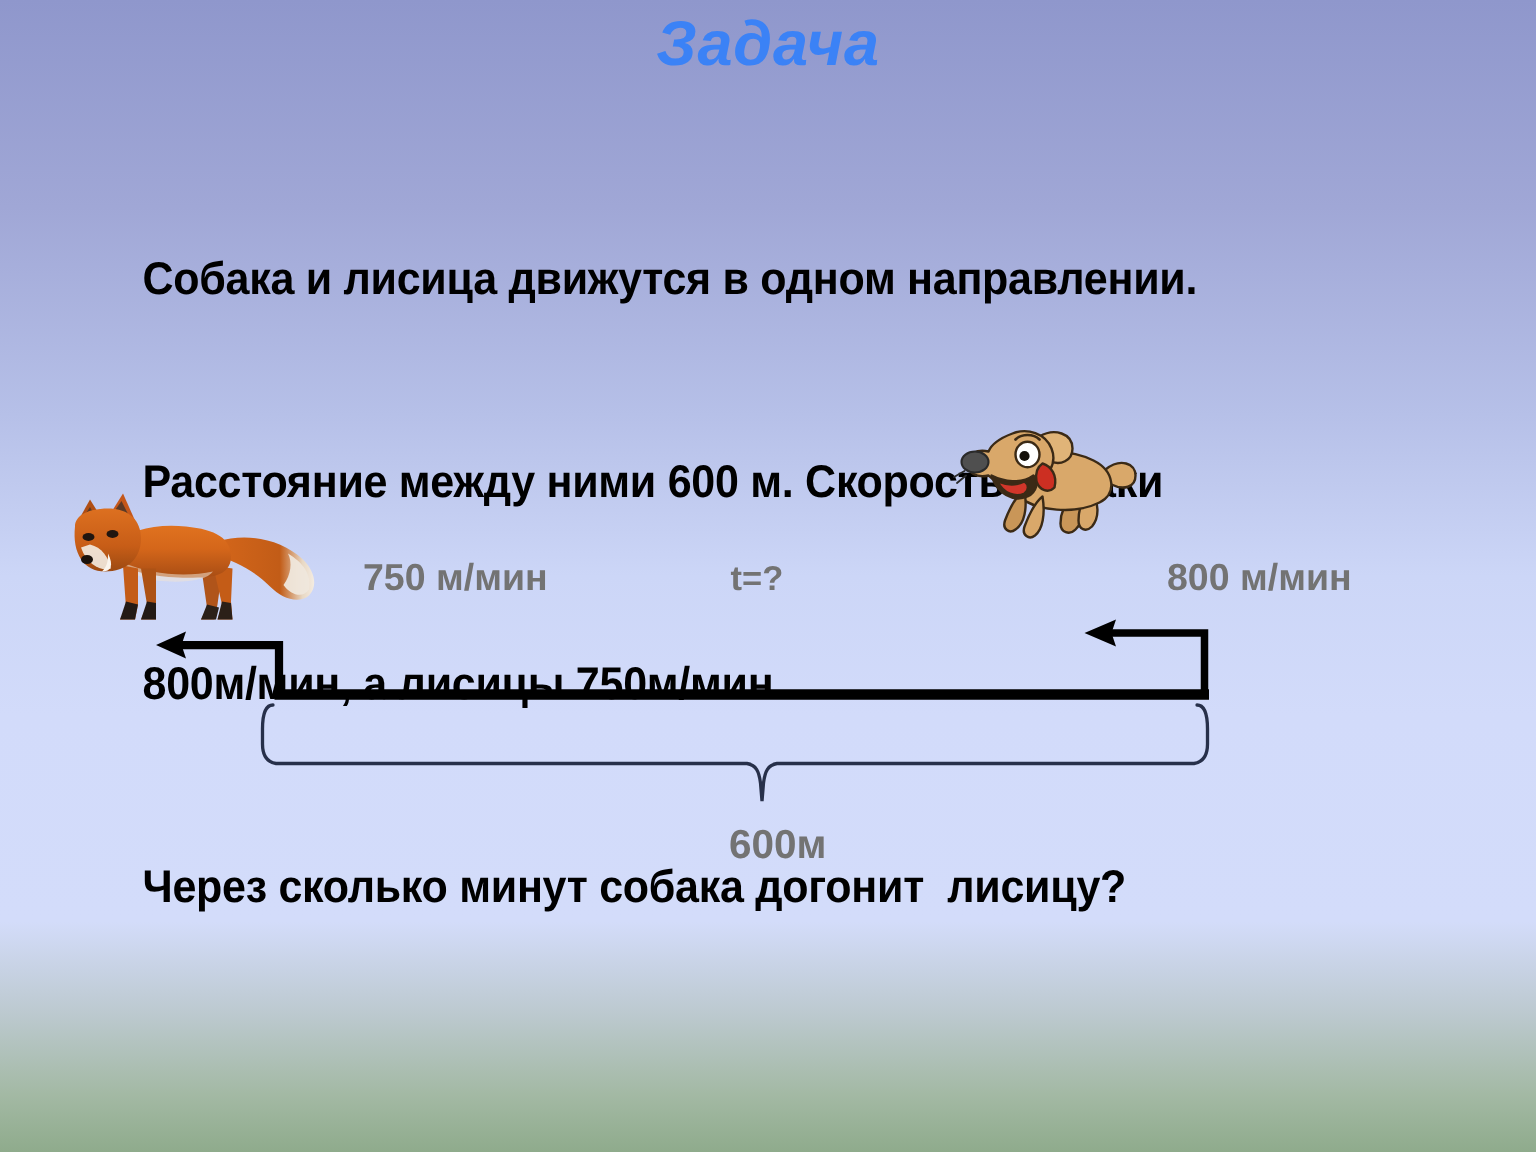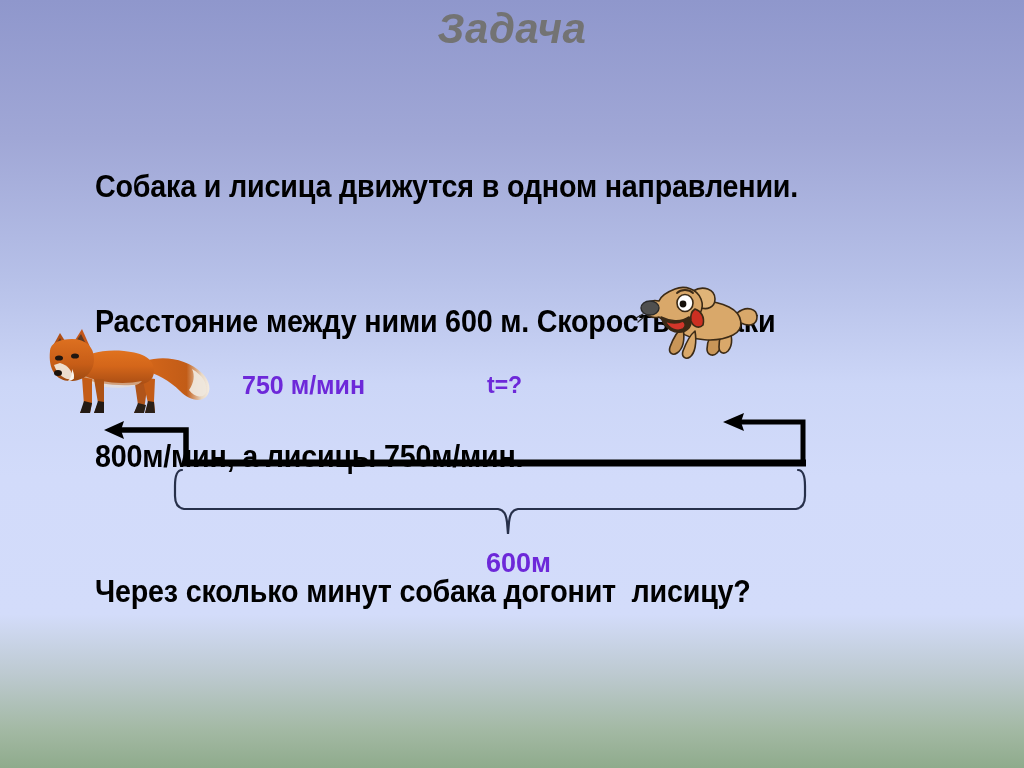--- a/index.html
+++ b/index.html
@@ -23,21 +23,21 @@
   #stage { position:absolute; inset:0; }
 
   
   .title {
     position:absolute;
     left:0; right:0; top:6px;
     text-align:center;
     font-size:42px;
     font-weight:bold;
     font-style:italic;
-    color:#737373;
+    color:#3b82f6;
     letter-spacing:0.5px;
     line-height:1.1;
   }
 
   
   .problem {
     position:absolute;
     left:95px; top:74px;
     width:880px;
     color:#000000;
@@ -47,21 +47,21 @@
     letter-spacing:-0.2px;
     transform: scaleX(0.94);
     transform-origin: left top;
     white-space:pre;
   }
   .problem .ln { display:block; }
 
   
   .lbl {
     position:absolute;
-    color:#6d28d9;
+    color:#737373;
     font-weight:bold;
     font-size:25px;
     white-space:nowrap;
     letter-spacing:0px;
   }
   #lbl-fox-speed  { left:242px; top:371px; }
   #lbl-time       { left:487px; top:372px; font-size:23px; }
   #lbl-dog-speed  { left:778px; top:371px; }
   #lbl-distance   { left:486px; top:548px; font-size:27px; }
 
@@ -200,16 +200,17 @@
                C802,508 805,504 805,496
                L805,486
                C805,478 804,470 798,470"></path>
     </g>
   </svg>
 
   <div class="lbl" id="lbl-fox-speed">750 м/мин</div>
 
   <div class="lbl" id="lbl-time">t=?</div>
 
+  <div class="lbl" id="lbl-dog-speed">800 м/мин</div>
 
   <div class="lbl" id="lbl-distance">600м</div>
 
 </div>
 
 </body></html>

